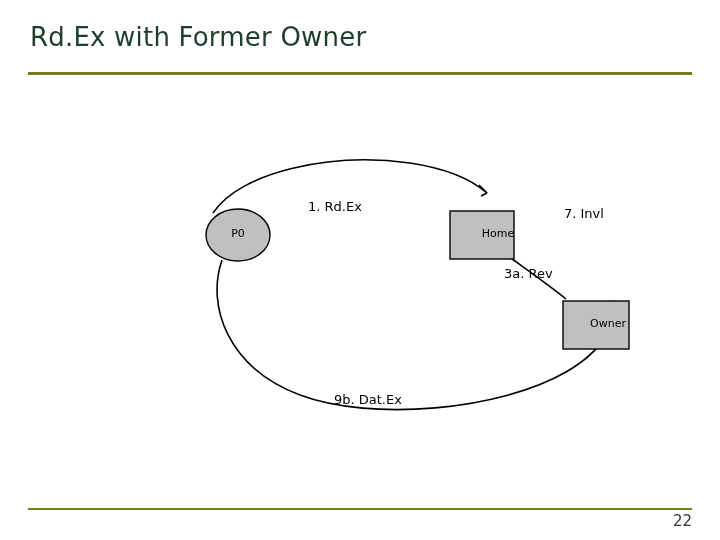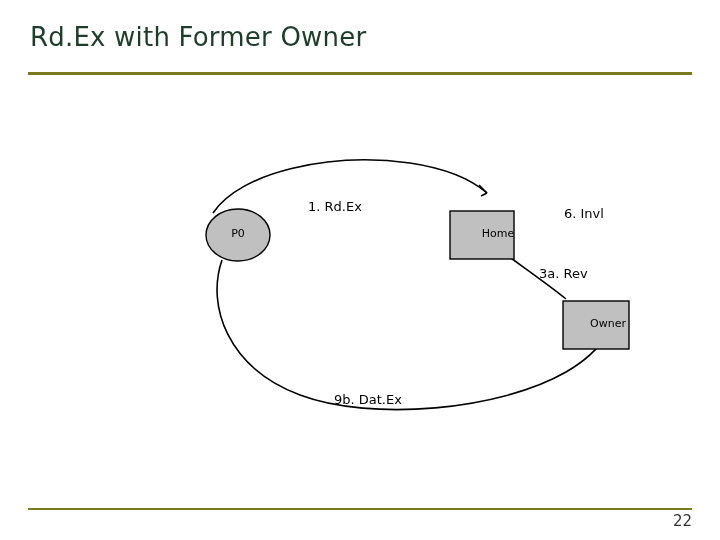--- a/index.html
+++ b/index.html
@@ -105,21 +105,21 @@
       <rect x="450" y="131" width="64" height="48" fill="#c0c0c0" stroke="#000000" stroke-width="1.4"></rect>
 
       <rect x="563" y="221" width="66" height="48" fill="#c0c0c0" stroke="#000000" stroke-width="1.4"></rect>
     </svg>
 
     <div class="node-label" style="left:206px; top:147px; width:64px;">P0</div>
     <div class="node-label" style="left:450px; top:147px; width:64px;padding-left:16px;">Home</div>
     <div class="node-label" style="left:563px; top:237px; width:66px;margin-left:12px;">Owner</div>
 
     <div class="edge-label" style="left:308px; top:79px;margin-top:40px;">1. Rd.Ex</div>
-    <div class="edge-label" style="left:564px; top:126px;">6. Invl</div>
-    <div class="edge-label" style="left:539px; top:186px;">3a. Rev</div>
+    <div class="edge-label" style="left:564px; top:126px;">7. Invl</div>
+    <div class="edge-label" style="left:504px; top:186px;">3a. Rev</div>
     <div class="edge-label" style="left:334px; top:312px;">9b. Dat.Ex</div>
   </div>
 
   <div class="footer-rule"></div>
   <div class="page-num">22</div>
 
 </div>
 
 </body></html>

